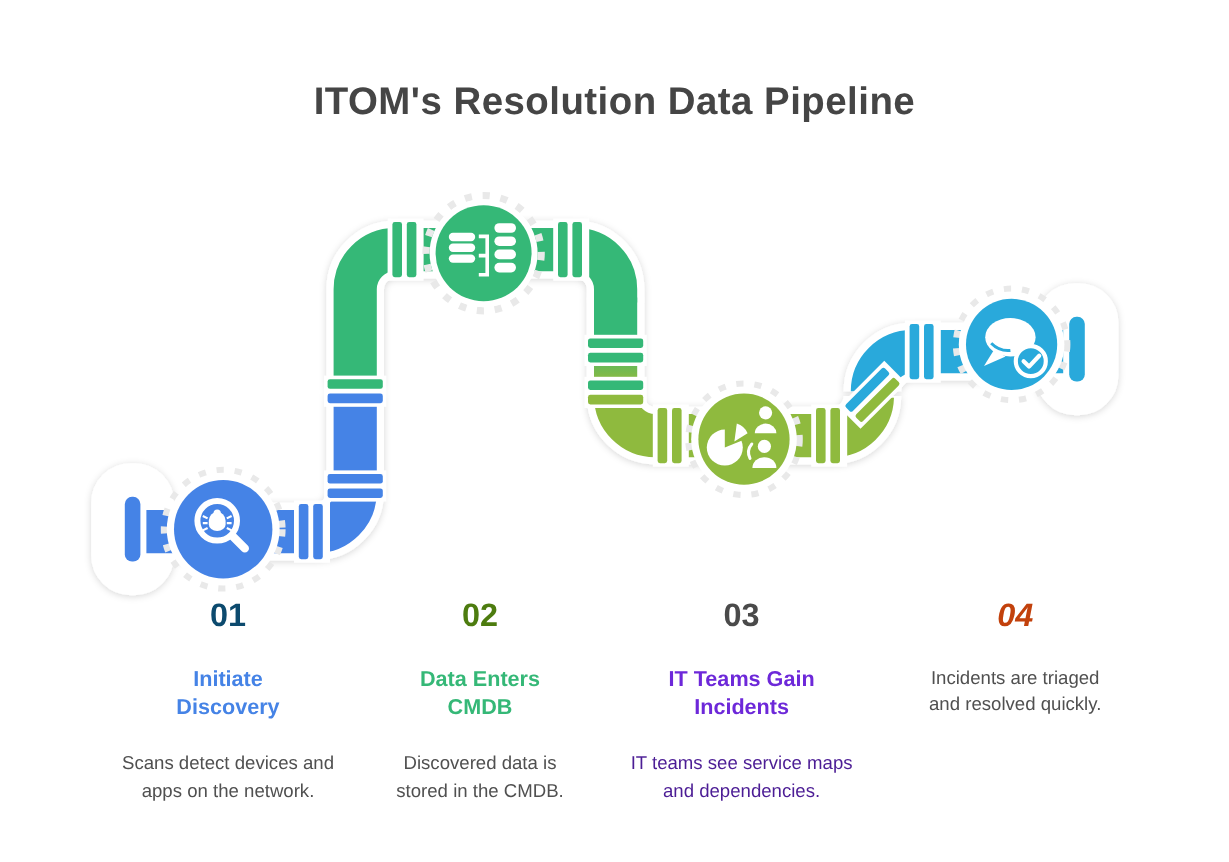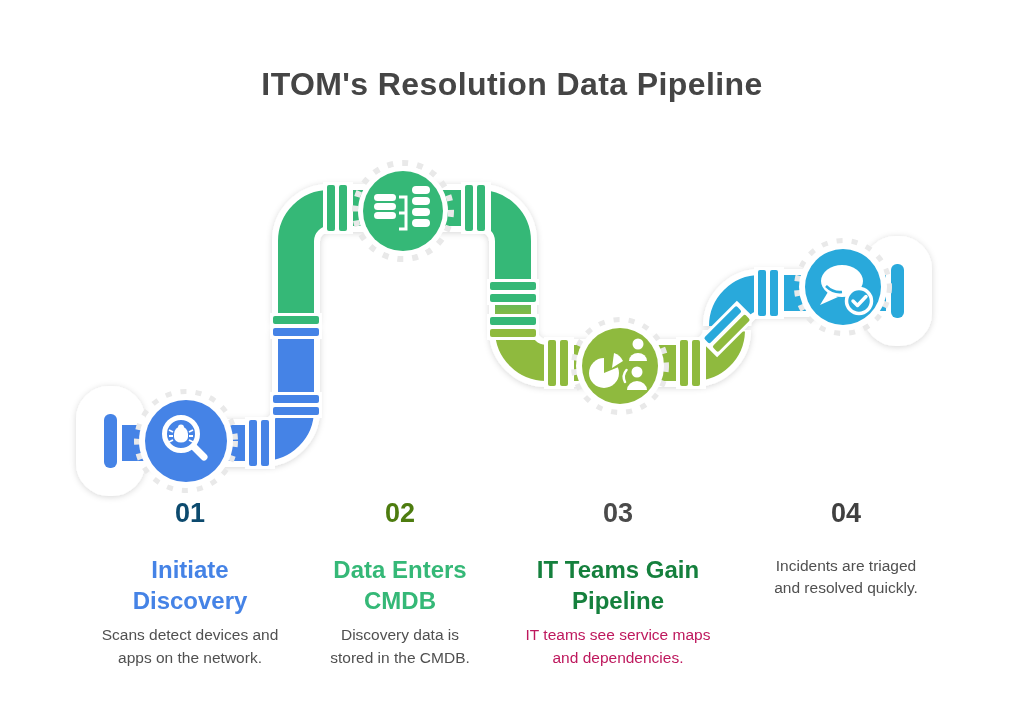--- a/index.html
+++ b/index.html
@@ -12,21 +12,21 @@
     font-size:32px;font-weight:800;letter-spacing:.4px;
   }
   svg.pipes{position:absolute;top:0;left:0;}
   .steps{position:absolute;top:498px;left:0;width:1024px;height:220px;}
   .step-col{position:absolute;top:0;text-align:center;}
   .step-col.c1{left:70px;width:240px;}
   .step-col.c2{left:282px;width:236px;}
   .step-col.c3{left:500px;width:236px;}
   .step-col.c4{left:726px;width:240px;}
   .step-number{font-size:27px;font-weight:700;margin-bottom:26px;}
-  .step-title{font-size:24px;font-weight:700;line-height:1.28;margin-bottom:8px;}
+  .step-title{font-size:18px;font-weight:700;line-height:1.28;margin-bottom:25px;}
   .step-desc{font-size:15.5px;line-height:1.45;}
 </style>
 </head>
 <body>
 
 <div id="canvas">
 
   <div class="title" style="color: rgb(69, 69, 69);">ITOM's Resolution Data Pipeline</div>
 
   <svg class="pipes" width="1024" height="718" viewBox="0 0 1024 718">
@@ -192,39 +192,39 @@
       </div>
     </div>
 
     <div class="step-col c2">
       <div class="step-number" style="color: #4d7c0f;">02</div>
       <div class="step-title" style="color: rgb(53, 184, 119); text-align: center;">
         <div>Data Enters</div>
         <div>CMDB</div>
       </div>
       <div class="step-desc" style="color: rgb(80, 80, 80);">
-        <div>Discovery data is</div>
+        <div>Discovered data is</div>
         <div>stored in the CMDB.</div>
       </div>
     </div>
 
     <div class="step-col c3">
       <div class="step-number" style="color: rgb(74, 74, 74);">03</div>
-      <div class="step-title" style="color: #15803d;">
+      <div class="step-title" style="color: #6d28d9;">
         <div>IT Teams Gain</div>
-        <div>Pipeline</div>
-      </div>
-      <div class="step-desc" style="color: #be185d;">
+        <div>Incidents</div>
+      </div>
+      <div class="step-desc" style="color: #4c1d95;">
         <div>IT teams see service maps</div>
         <div>and dependencies.</div>
       </div>
     </div>
 
     <div class="step-col c4">
-      <div class="step-number" style="color: #404040;">04</div>
+      <div class="step-number" style="color: #c2410c; font-style: italic;">04</div>
       <div class="step-desc" style="color: rgb(80, 80, 80);">
         <div>Incidents are triaged</div>
         <div>and resolved quickly.</div>
       </div>
     </div>
 
   </div>
 </div>
 
 </body></html>

